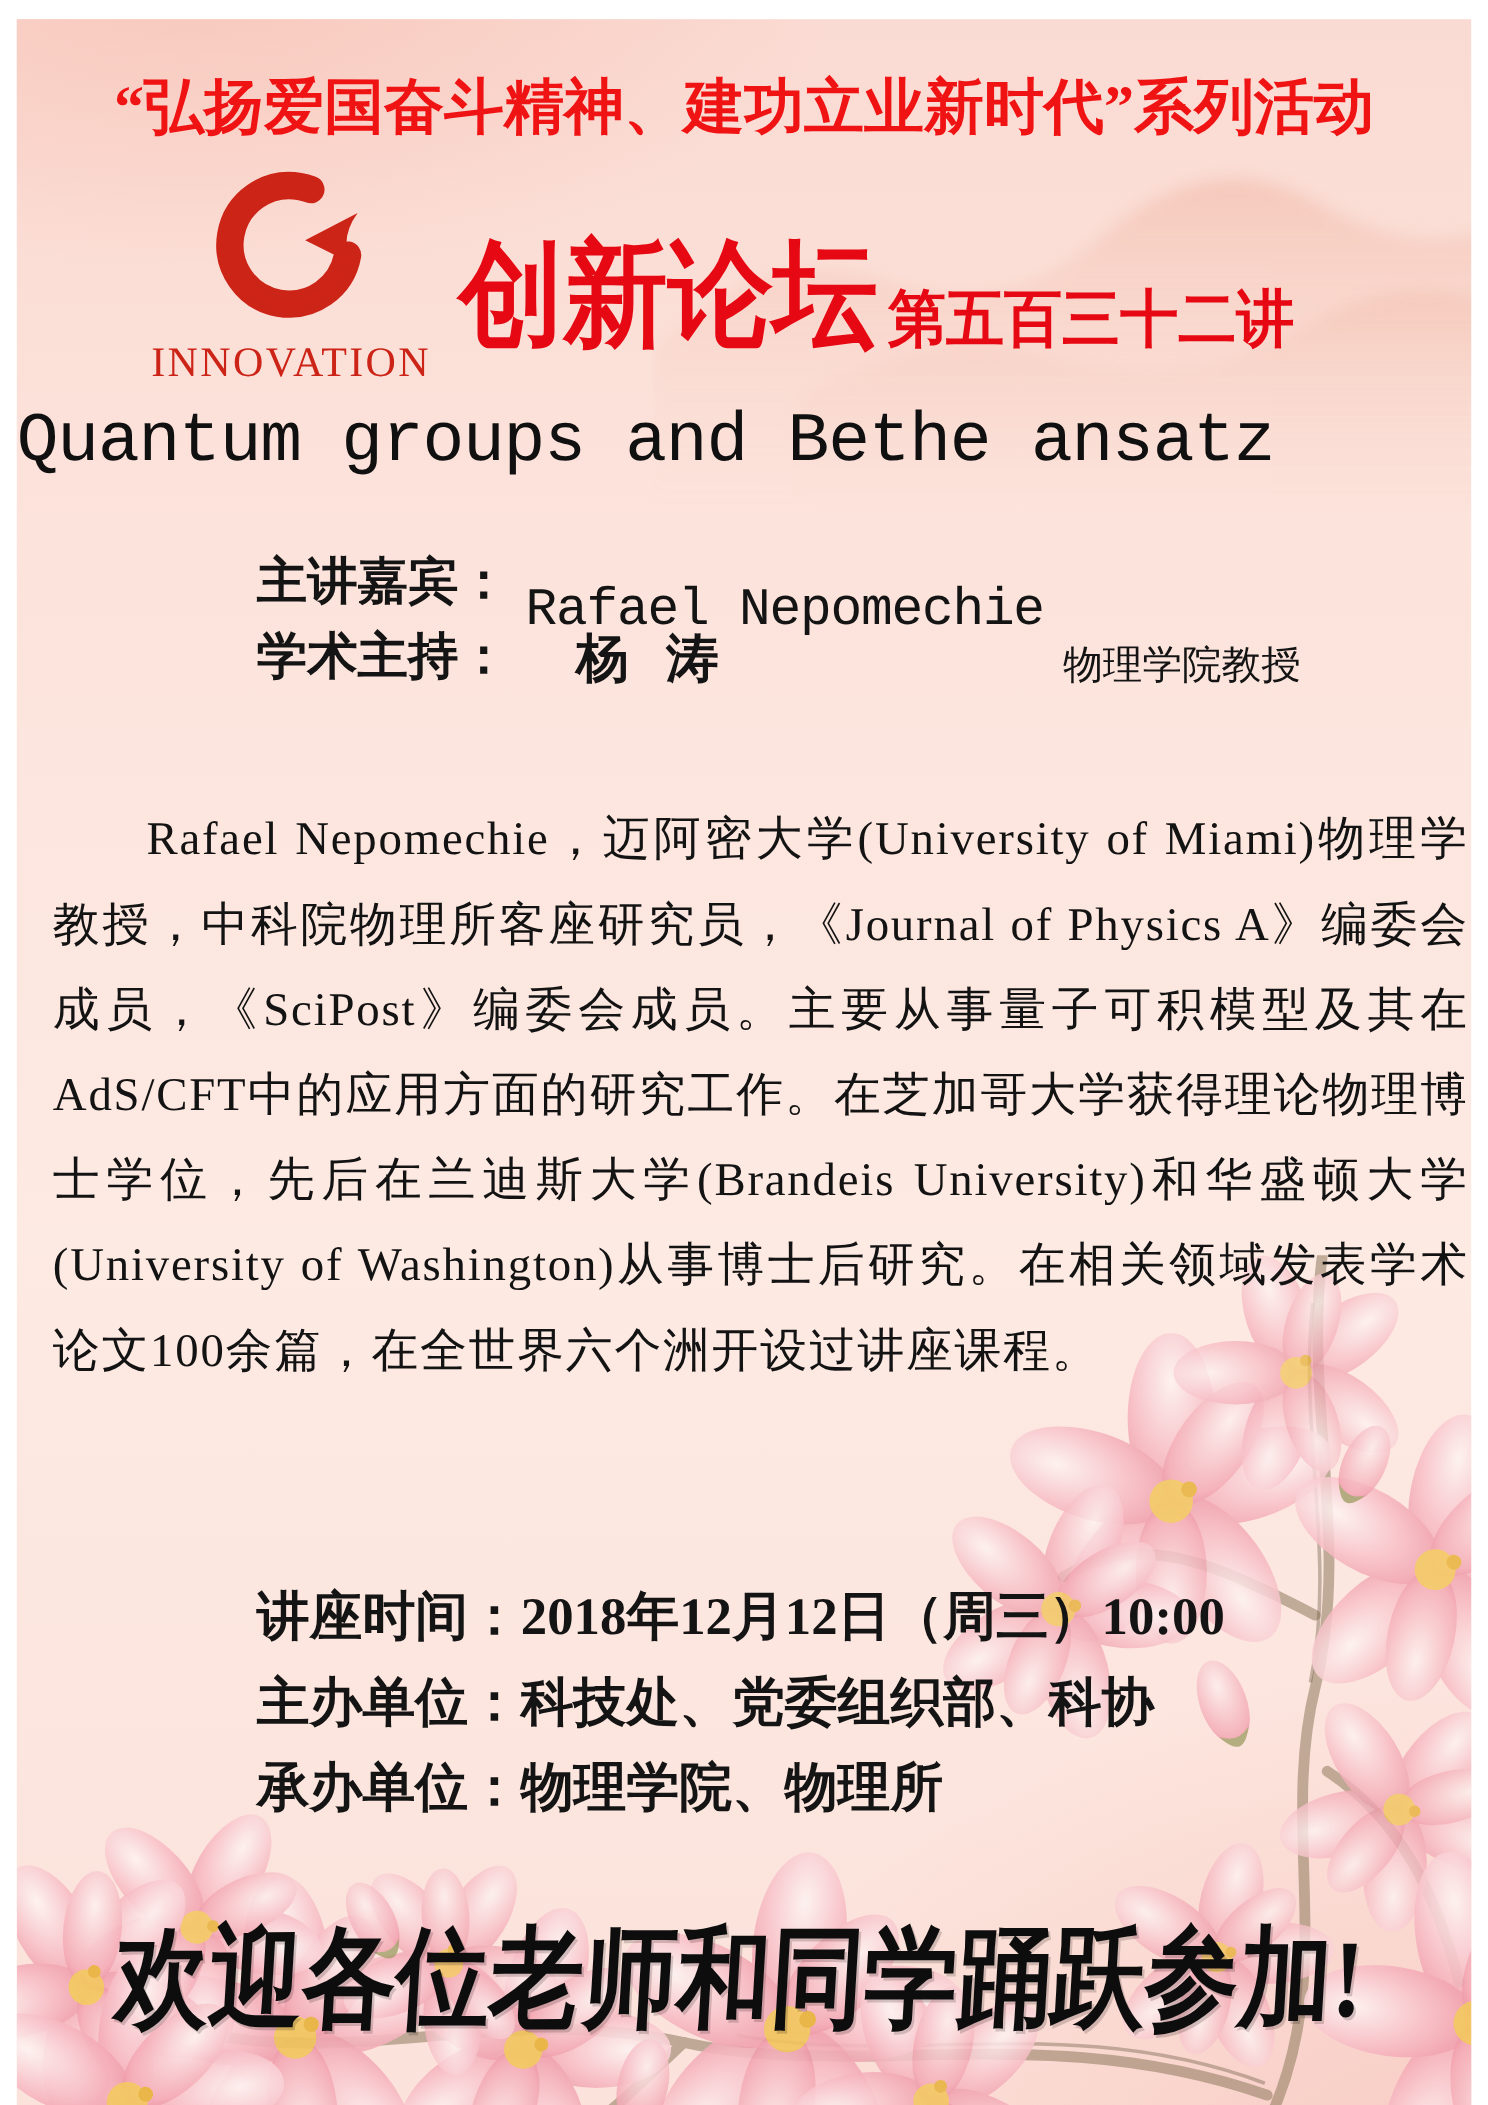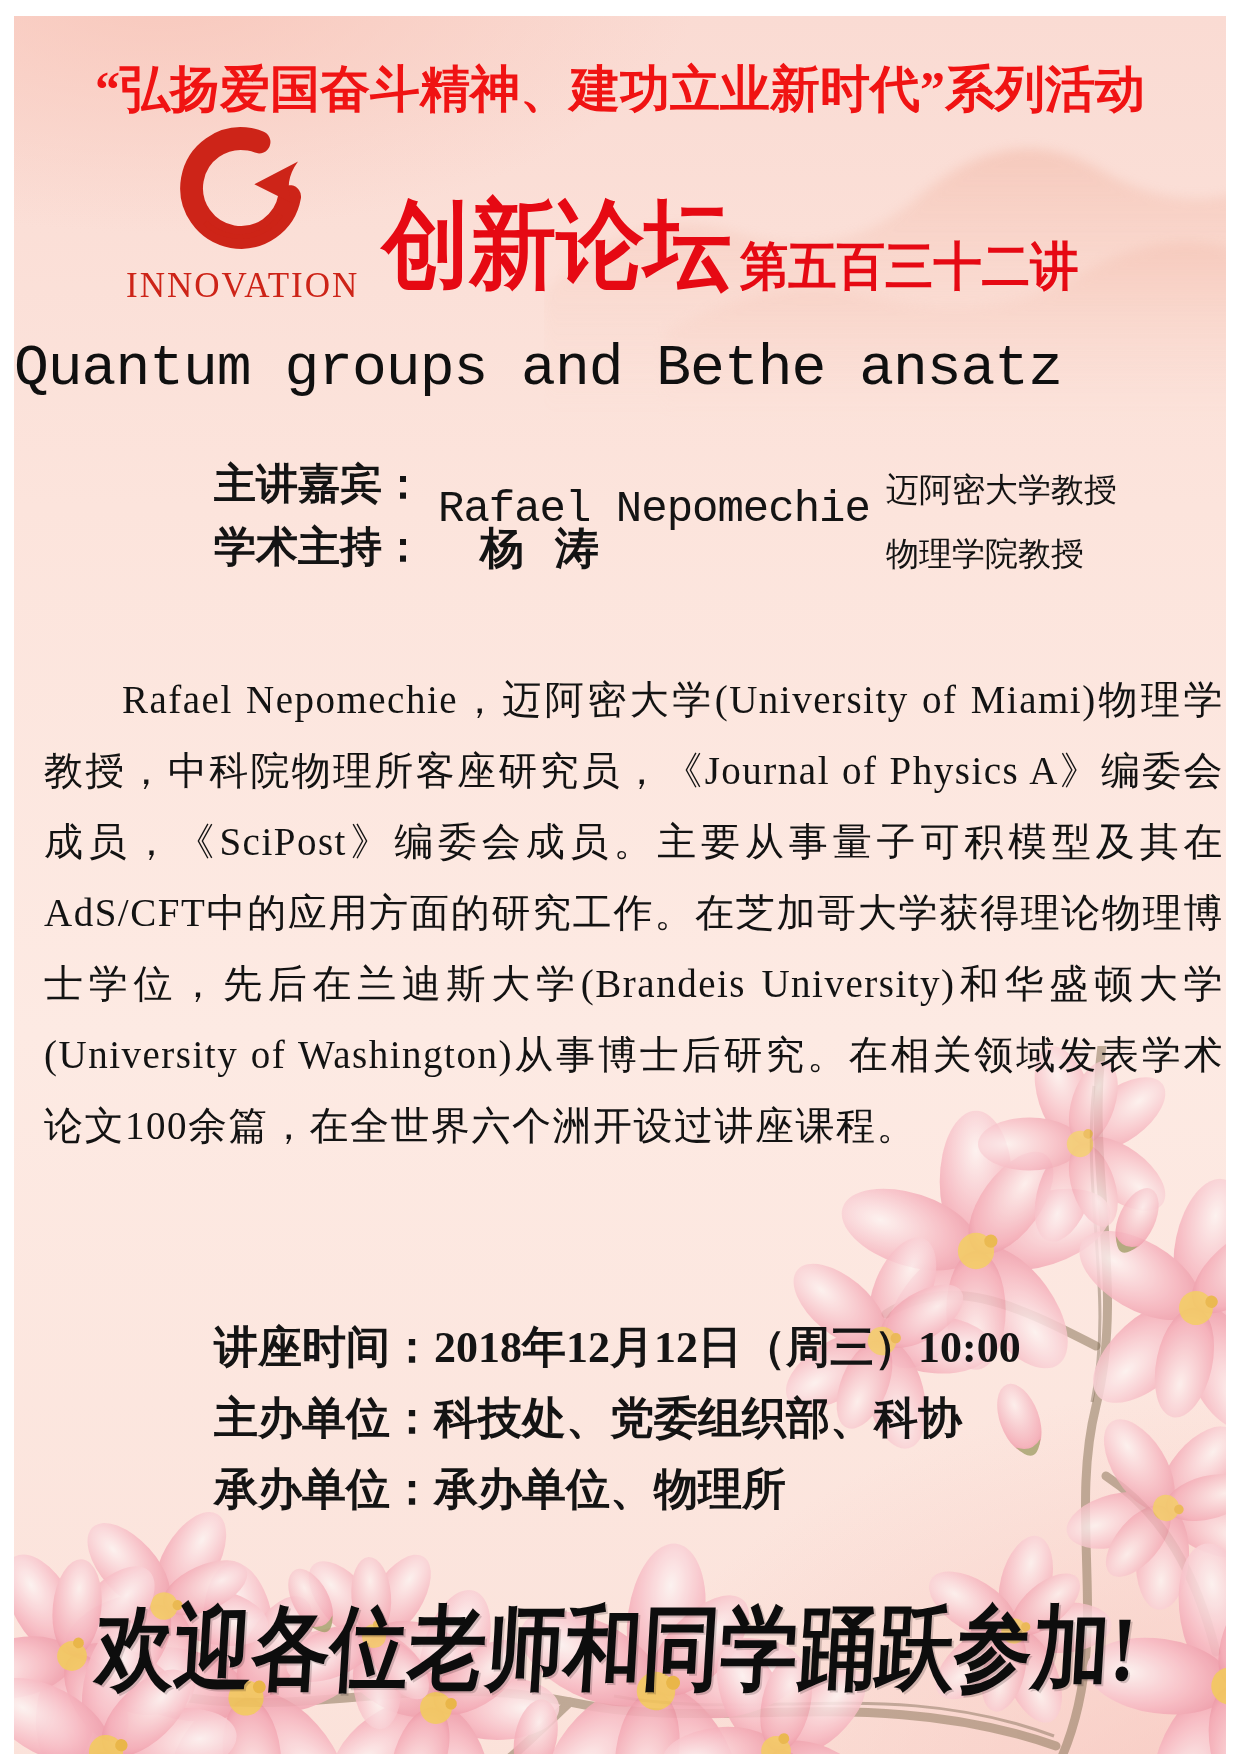--- a/index.html
+++ b/index.html
@@ -13,21 +13,21 @@
       linear-gradient(180deg,#fadbd3 0%,#fce4dc 28%,#fdeae3 58%,#fbe2da 100%);
   }
   .decor{position:absolute;pointer-events:none;}
   .mountains{top:66px;left:530px;width:710px;height:340px;opacity:.6;}
   .flowers{top:1030px;left:0;width:1240px;height:724px;}
 
   .slogan{
     position:absolute;top:40px;left:0;width:100%;text-align:center;
     font-size:50px;font-weight:700;color:#f01313;letter-spacing:0px;white-space:nowrap;
   }
-  .logo{position:absolute;left:112px;top:96px;width:230px;text-align:left;}
+  .logo{position:absolute;left:112px;top:112px;width:230px;text-align:left;}
   .logo svg{width:152px;height:152px;display:block;margin:0 auto;}
   .logo-text{font-size:35px;color:#cd2418;letter-spacing:2px;margin-top:2px;font-weight:500;}
 
   .forum-title{
     position:absolute;left:368px;top:180px;font-size:97px;line-height:1;
     font-family:"Liberation Sans",sans-serif;font-weight:900;color:#e60913;
     transform:scaleX(.9);transform-origin:left top;white-space:nowrap;
   }
   .forum-session{
     position:absolute;left:726px;top:224px;font-size:52px;line-height:1;
@@ -170,30 +170,29 @@
       <div class="logo-text">INNOVATION</div>
     </div>
 
     <div class="forum-title">创新论坛</div>
     <div class="forum-session">第五百三十二讲</div>
 
     <div class="lecture-title">Quantum groups and Bethe ansatz</div>
 
     <span class="person-label speaker-label">主讲嘉宾：</span>
     <span class="speaker-name">Rafael Nepomechie</span>
-    <span class="person-aff speaker-aff">迈阿密大学教授</span>
 
     <span class="person-label host-label">学术主持：</span>
     <span class="host-name">杨 涛</span>
     <span class="person-aff host-aff">物理学院教授</span>
 
     <p class="bio">Rafael Nepomechie，迈阿密大学(University of Miami)物理学教授，中科院物理所客座研究员，《Journal of Physics A》编委会成员，《SciPost》编委会成员。主要从事量子可积模型及其在AdS/CFT中的应用方面的研究工作。在芝加哥大学获得理论物理博士学位，先后在兰迪斯大学(Brandeis University)和华盛顿大学(University of Washington)从事博士后研究。在相关领域发表学术论文100余篇，在全世界六个洲开设过讲座课程。</p>
 
     <div class="details">
       <div class="detail-row"><span>讲座时间：</span><span>2018年12月12日（周三）10:00</span></div>
       <div class="detail-row"><span>主办单位：</span><span>科技处、党委组织部、科协</span></div>
-      <div class="detail-row"><span>承办单位：</span><span>承办单位、物理所</span></div>
+      <div class="detail-row"><span>承办单位：</span><span>物理学院、物理所</span></div>
     </div>
 
     <div class="closing">欢迎各位老师和同学踊跃参加!</div>
 
   </div>
 </div>
 
 </body></html>

